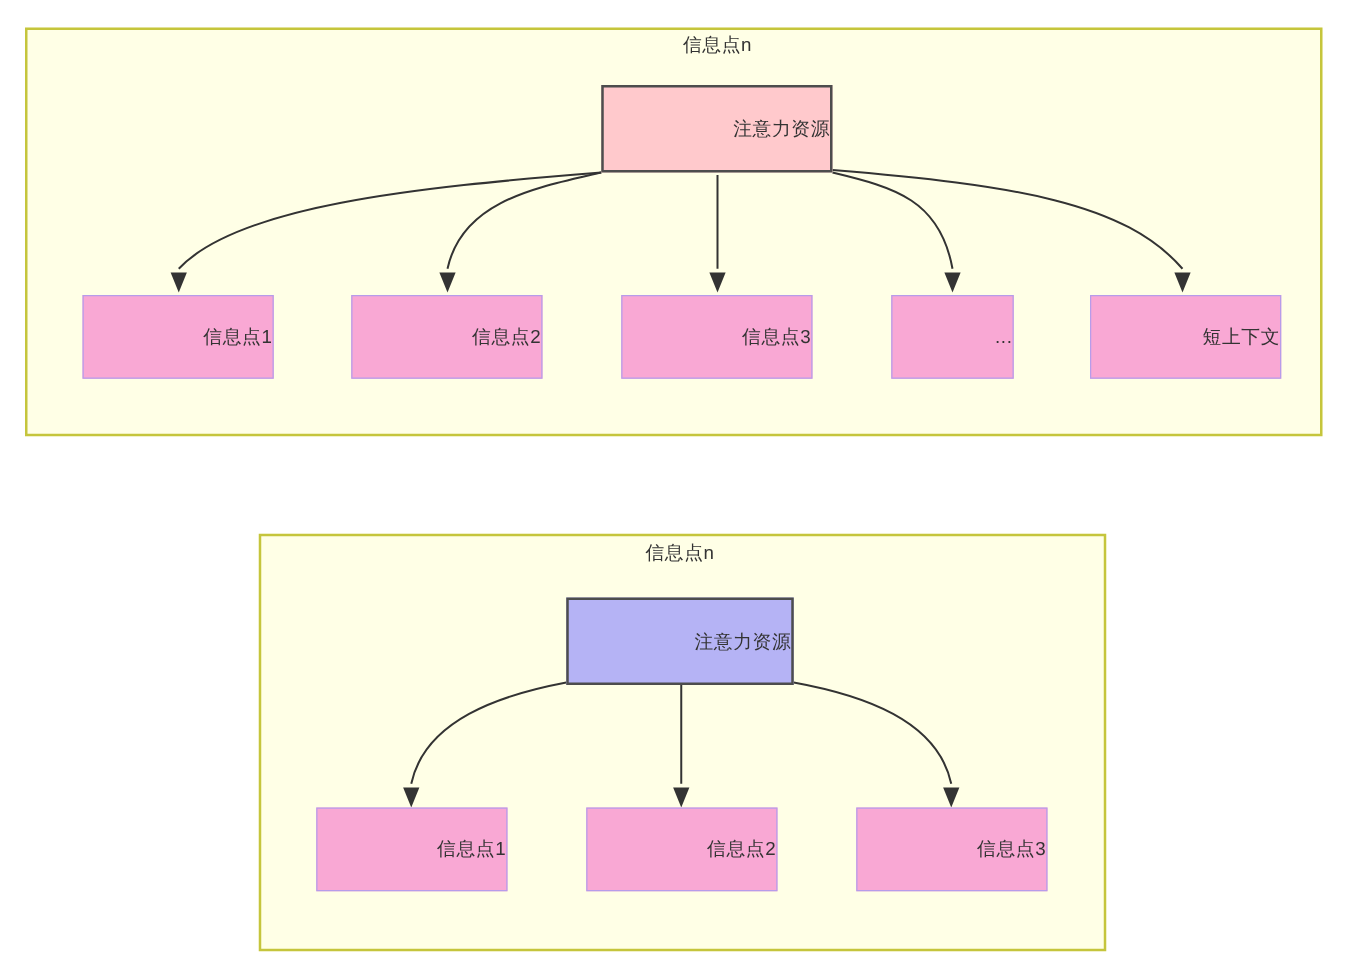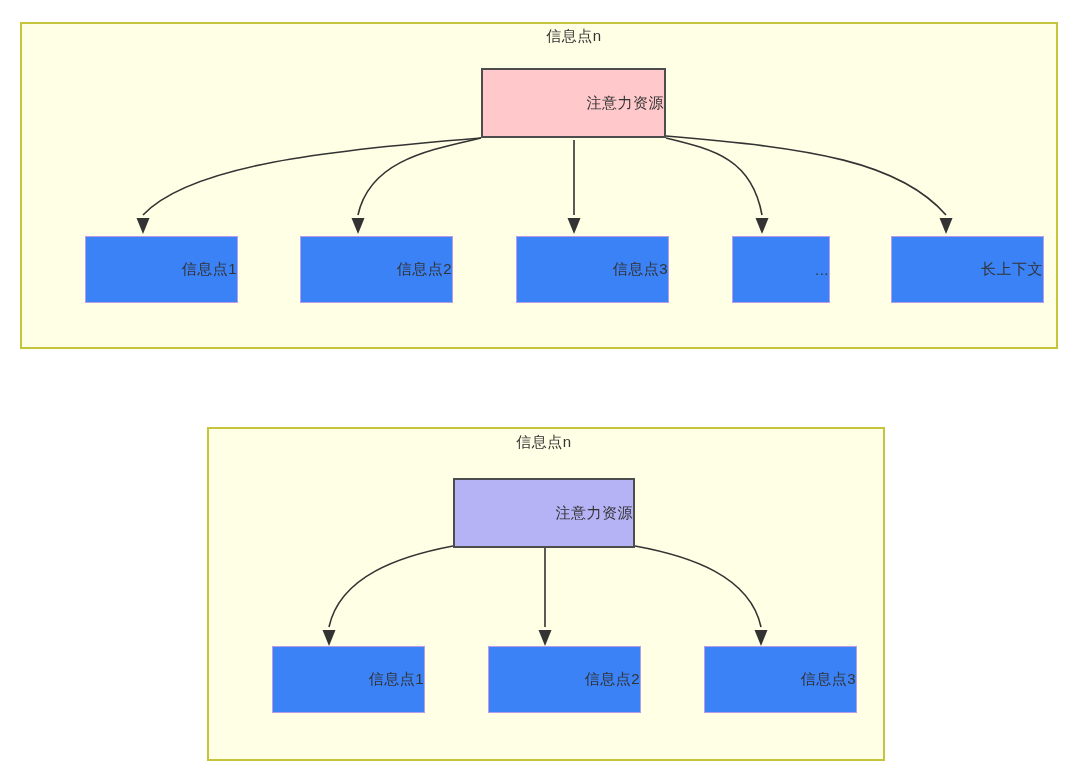--- a/index.html
+++ b/index.html
@@ -50,23 +50,22 @@
   }
   .node-root-long {
     background: #FFC9CC;
     border: 2px solid #4D4D4D;
   }
   .node-root-short {
     background: #B5B3F5;
     border: 2px solid #4D4D4D;
   }
   .node-leaf {
-    background: #3b82f6;
+    background: #f9a8d4;
     border: 1.6px solid #B79CEA;
-    margin-left: 19px;
   }
   .edges {
     position: absolute;
     left: 0;
     top: 0;
     width: 1080px;
     height: 774px;
     pointer-events: none;
     overflow: visible;
   }
@@ -117,21 +116,21 @@
   <div class="node node-leaf" style="left:281px; top:236px; width:153px; height:67px;">
     <span>信息点2</span>
   </div>
   <div class="node node-leaf" style="left:497px; top:236px; width:153px; height:67px;">
     <span>信息点3</span>
   </div>
   <div class="node node-leaf" style="left:713px; top:236px; width:98px; height:67px;">
     <span>...</span>
   </div>
   <div class="node node-leaf" style="left:872px; top:236px; width:153px; height:67px;">
-    <span>长上下文</span>
+    <span>短上下文</span>
   </div>
 
   <div class="container-box" style="left:207px; top:427px; width:678px; height:334px;"></div>
 
   <div class="container-title" style="left:439px; top:433px; width:210px;">信息点n</div>
 
   <svg class="edges" viewBox="0 0 1080 774">
 
     <path class="edge-path" d="M 453,546 C 400,556 340,576 329,627"></path>
     <polygon class="edge-head" points="329,646 322.5,630 335.5,630"></polygon>

